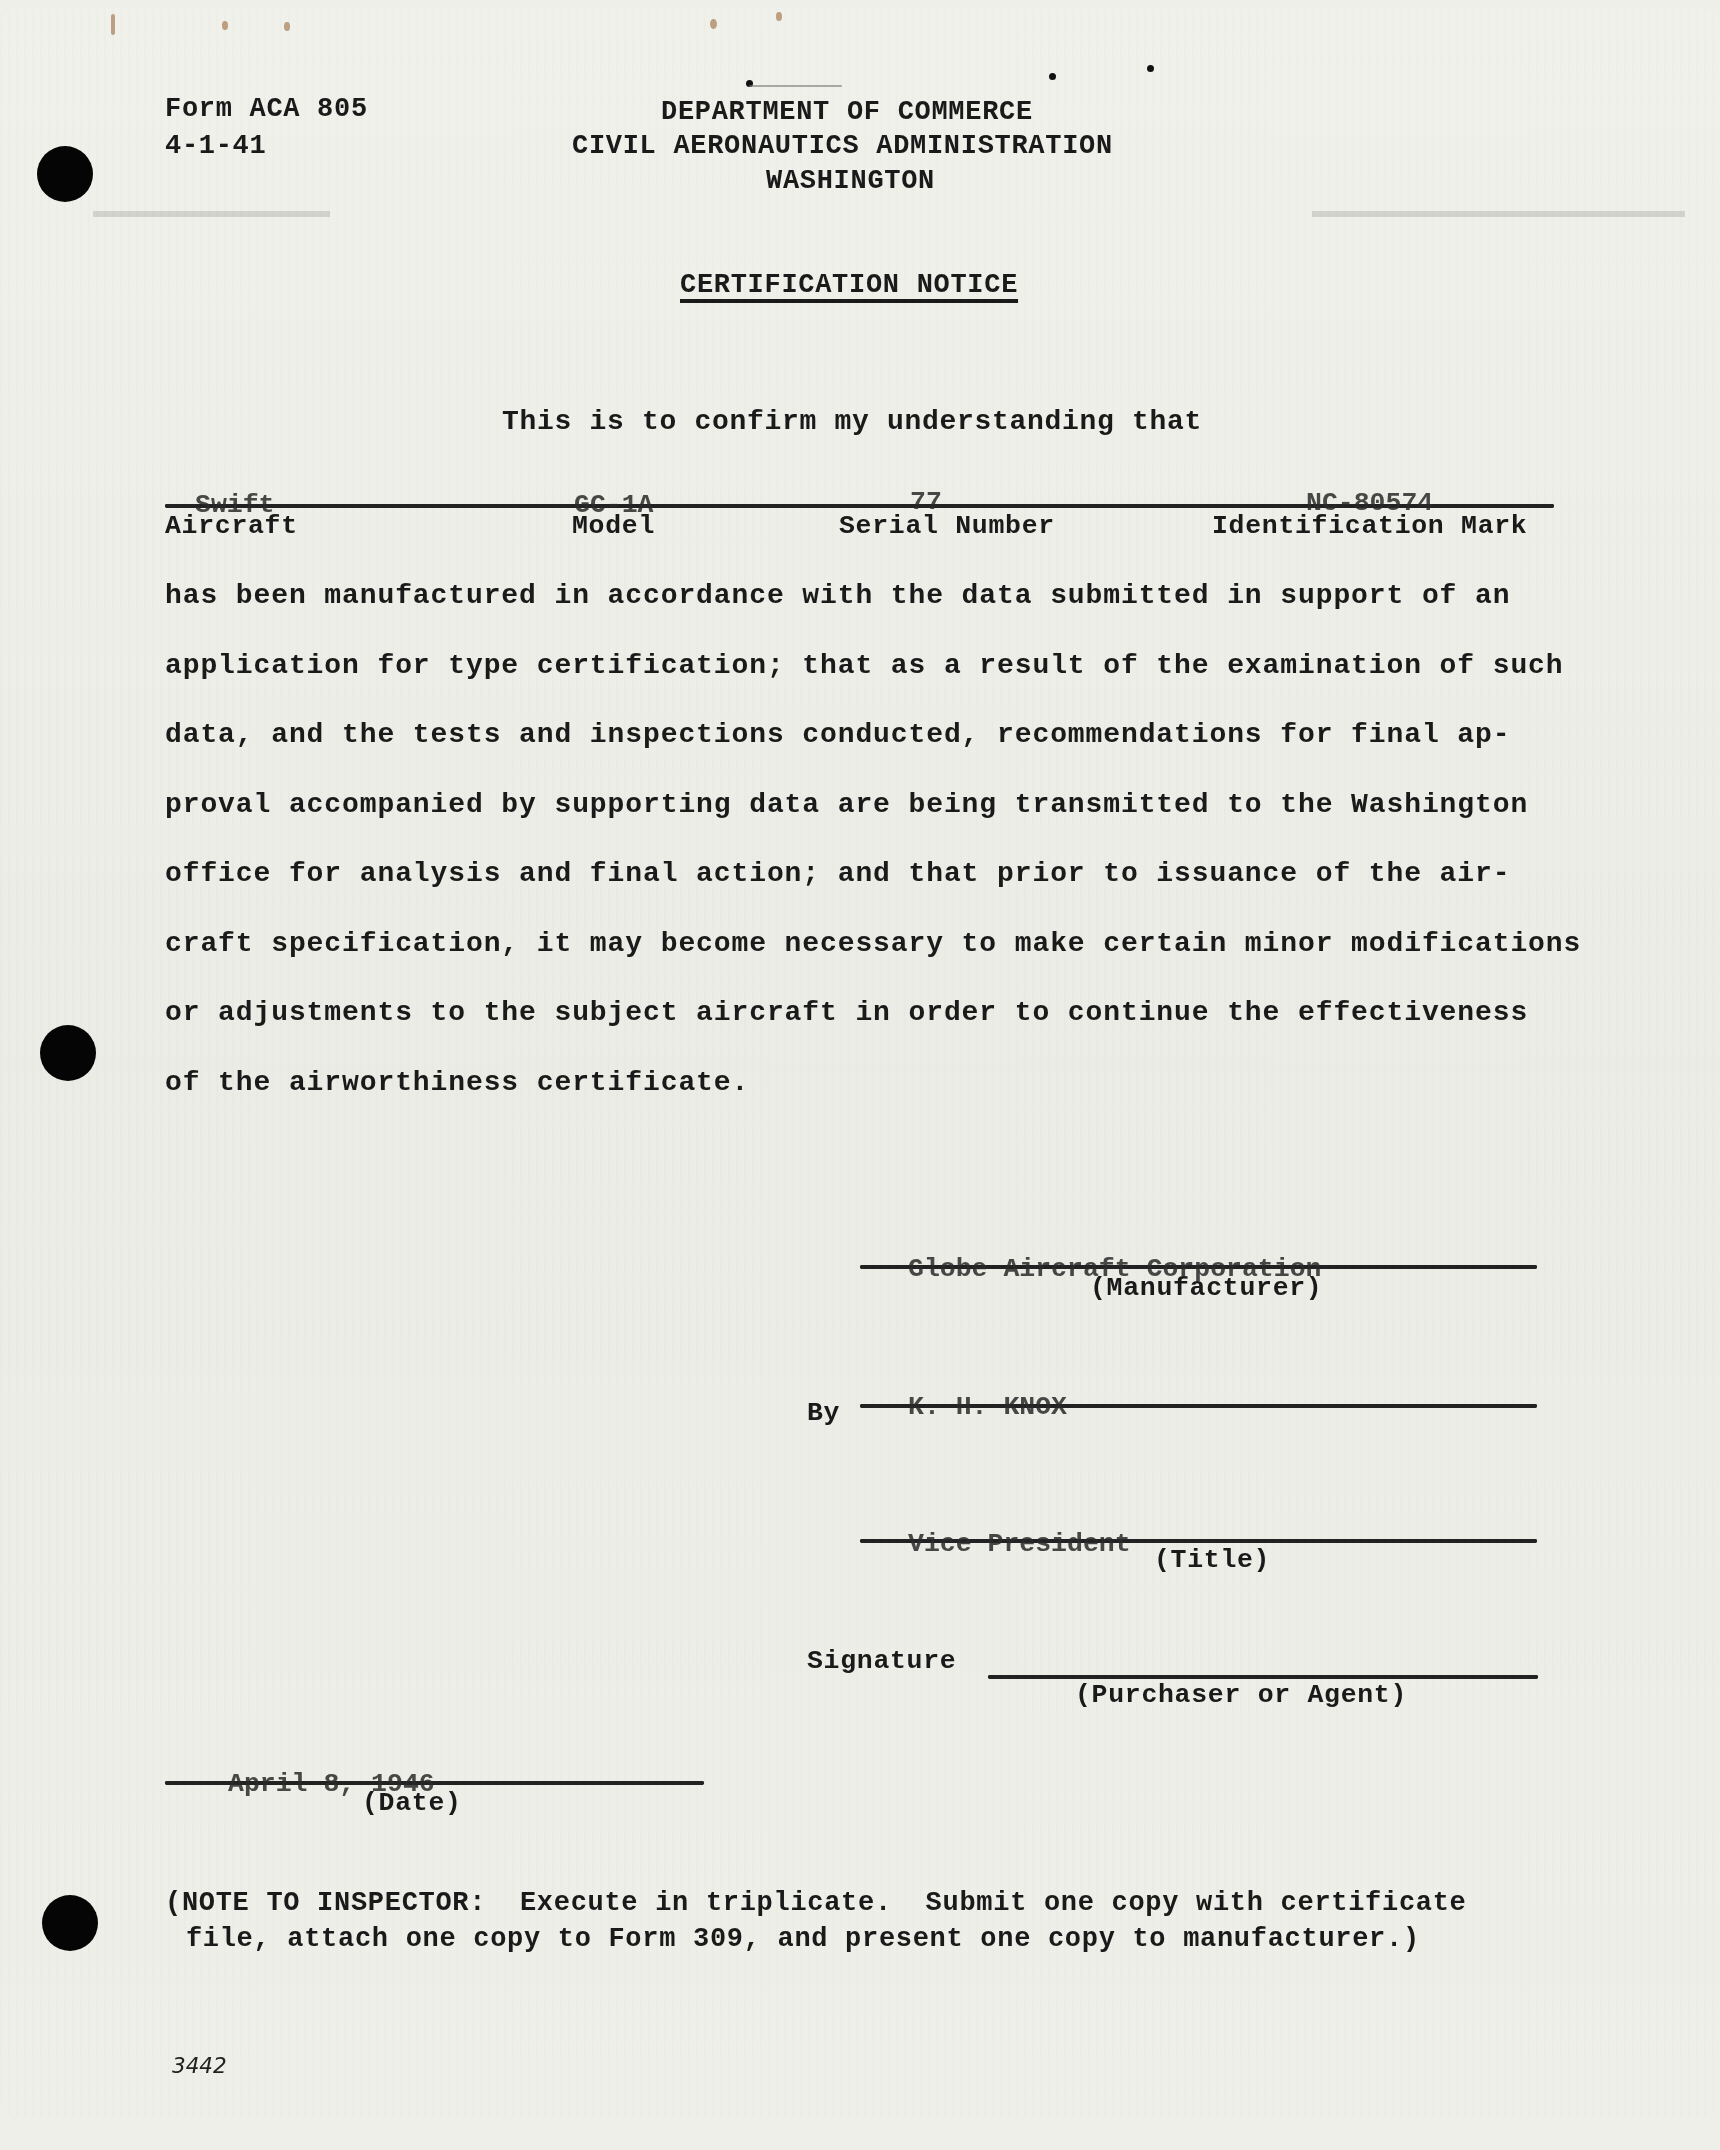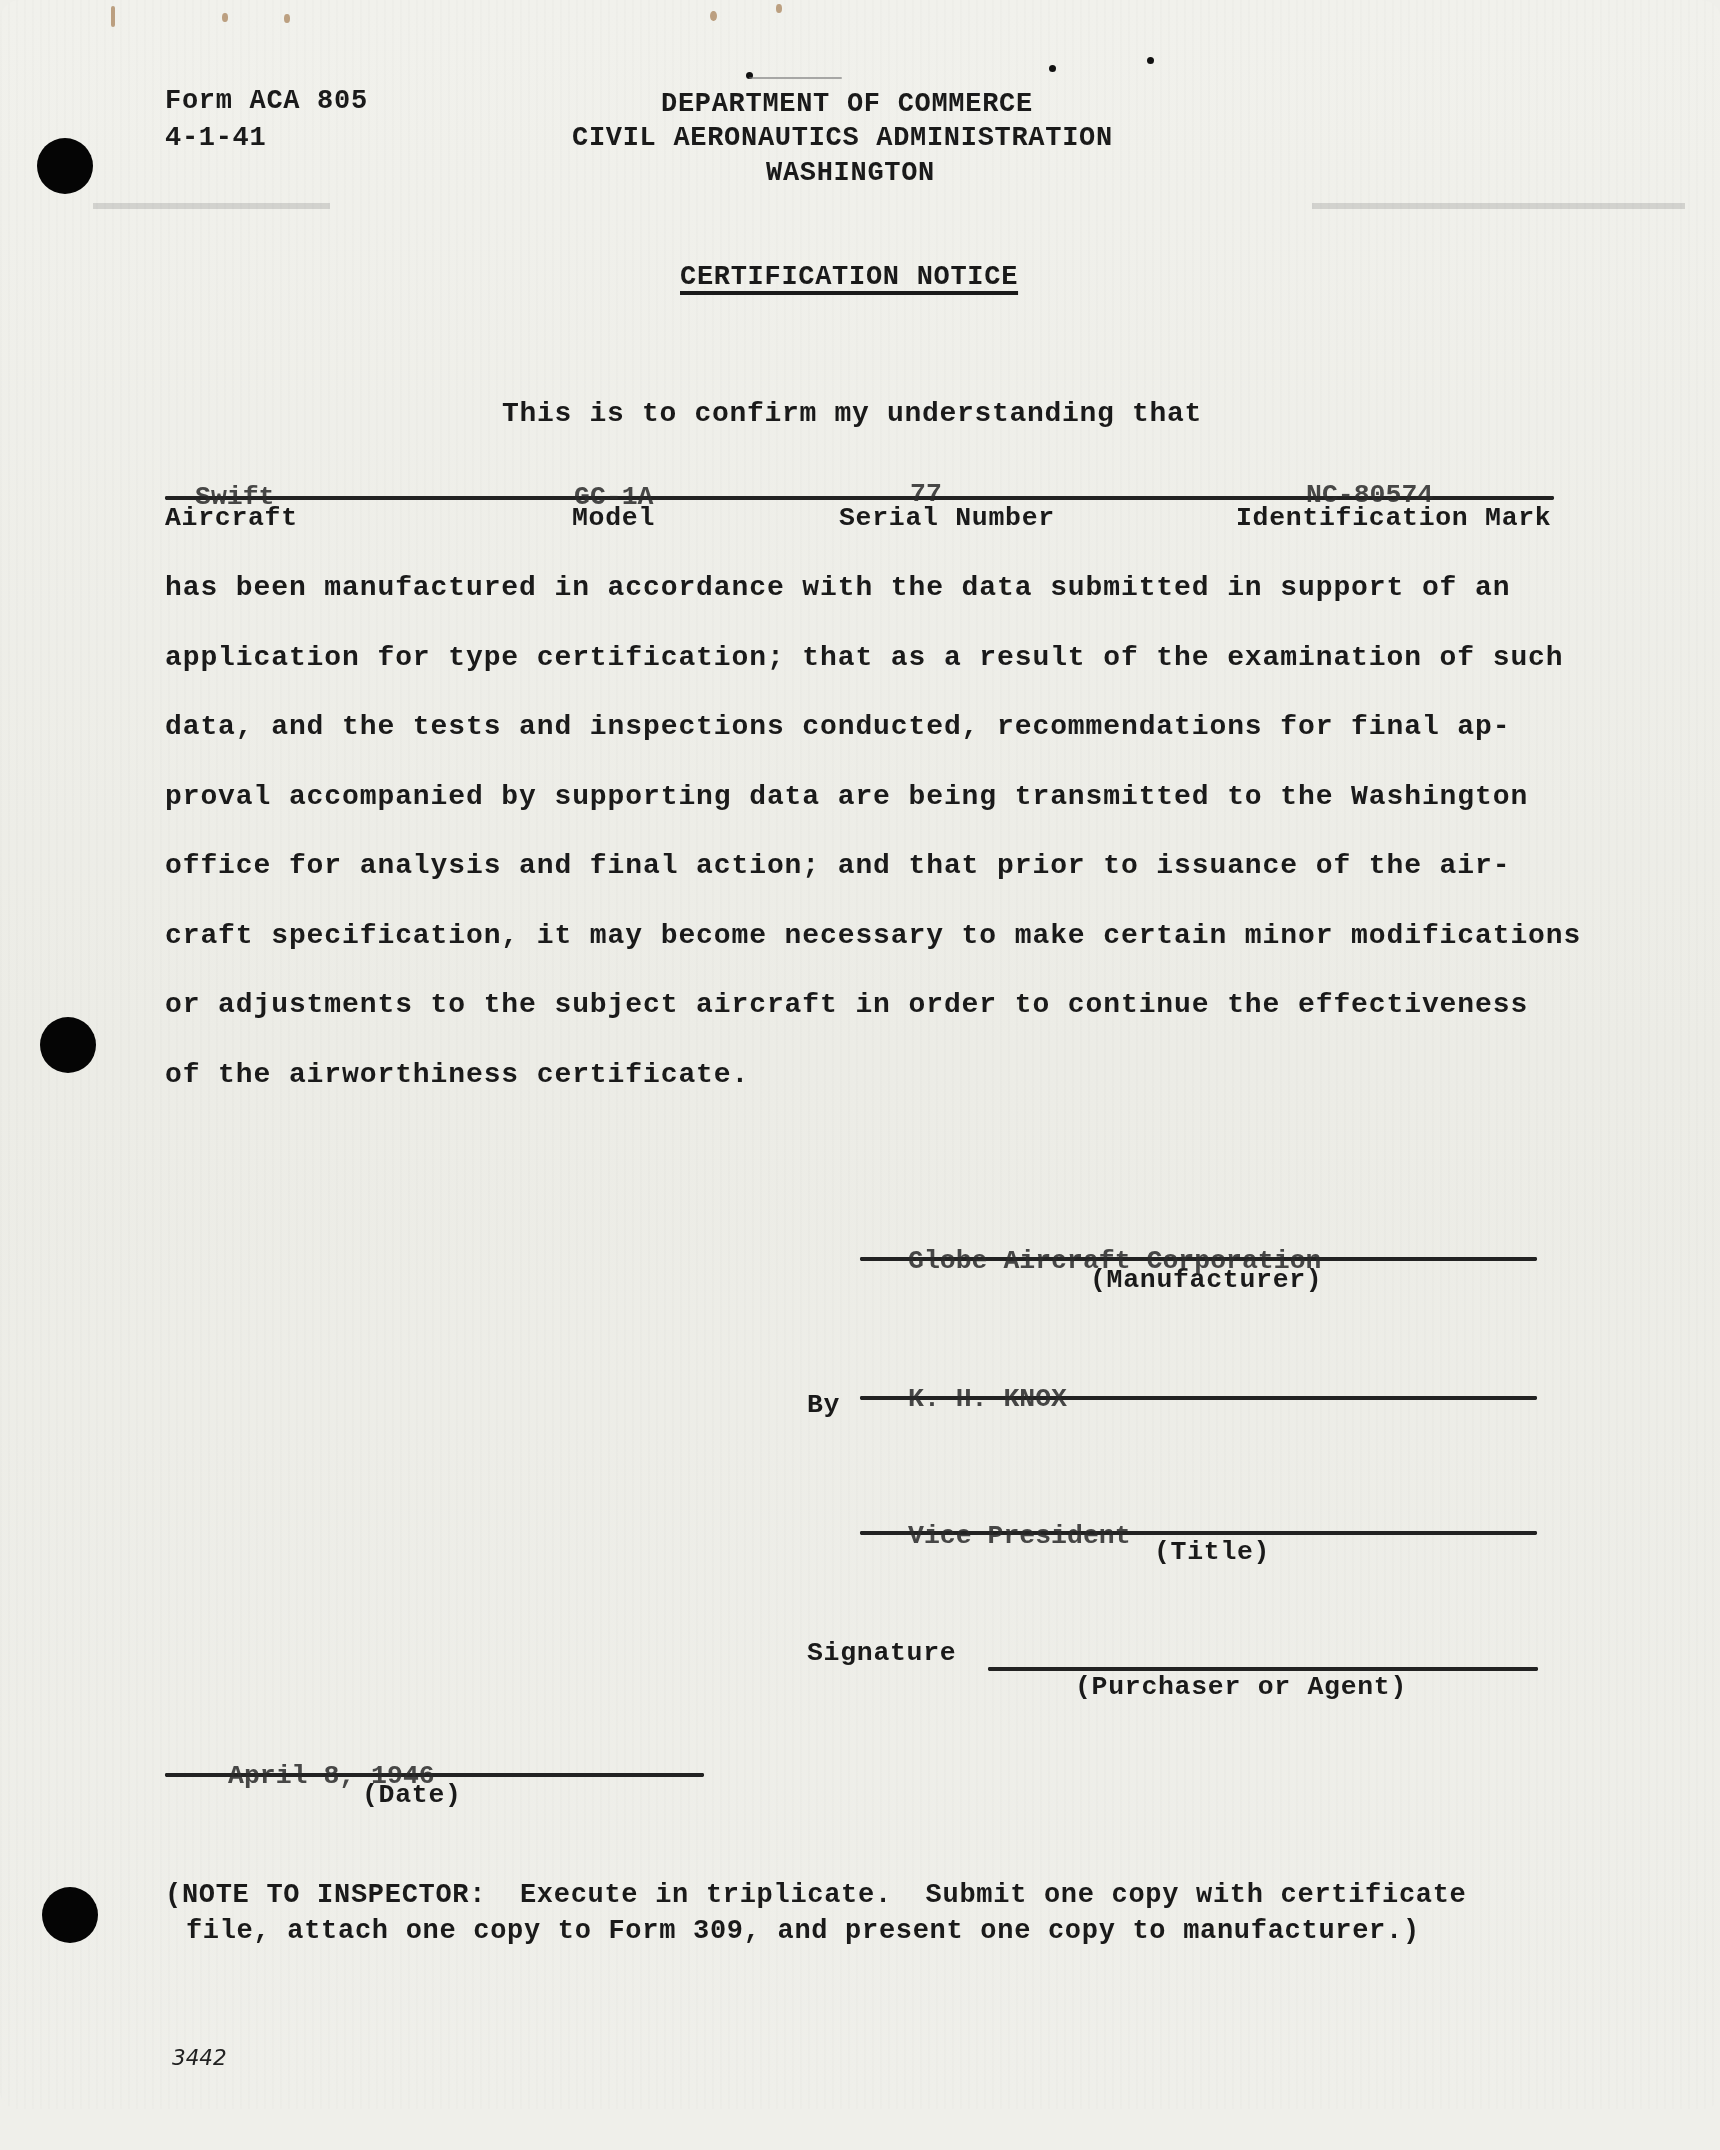--- a/index.html
+++ b/index.html
@@ -3,21 +3,21 @@
 <meta charset="utf-8">
 <style>
   html, body { margin:0; padding:0; }
   body {
     width:1721px; height:2151px; position:relative; overflow:hidden;
     background:#efefea;
     font-family:"Liberation Mono","DejaVu Sans Mono", monospace;
     color:#1a1a1a;
   }
   .paper {
-    position:absolute; left:0; top:0; width:1721px; height:2109px;
+    position:absolute; left:0; top:8px; width:1721px; height:2109px;
     background:
       repeating-linear-gradient(90deg, rgba(0,0,0,0.012) 0 2.2px, rgba(255,255,255,0) 2.2px 8px),
       linear-gradient(180deg,#f1f1ec 0%,#ececE6 50%,#efefea 100%);
     border-radius: 19px;
   }
   .hole {
     position:absolute; width:56px; height:56px; border-radius:50%;
     background:#050505;
   }
   .t { position:absolute; white-space:pre; font-weight:bold; letter-spacing:0.7px; }
@@ -66,21 +66,21 @@
 
   <div class="rule" style="left:165px;top:496px;width:1389px;"></div>
   <div class="filled" style="left:195px;top:482px;">Swift</div>
   <div class="filled" style="left:574px;top:482px;">GC-1A</div>
   <div class="filled" style="left:910px;top:479px;">77</div>
   <div class="filled" style="left:1306px;top:480px;">NC-80574</div>
 
   <div class="t lbl" style="left:165px;top:503px;">Aircraft</div>
   <div class="t lbl" style="left:572px;top:503px;">Model</div>
   <div class="t lbl" style="left:839px;top:503px;">Serial Number</div>
-  <div class="t lbl" style="left:1212px;top:503px;margin-left:24px;">Identification Mark</div>
+  <div class="t lbl" style="left:1212px;top:503px;">Identification Mark</div>
 
   <div class="t body-line" style="top:572px;">has been manufactured in accordance with the data submitted in support of an</div>
   <div class="t body-line" style="top:642px;">application for type certification; that as a result of the examination of such</div>
   <div class="t body-line" style="top:781px;">proval accompanied by supporting data are being transmitted to the Washington</div>
   <div class="t body-line" style="top:711px;">data, and the tests and inspections conducted, recommendations for final ap-</div>
   <div class="t body-line" style="top:850px;">office for analysis and final action; and that prior to issuance of the air-</div>
   <div class="t body-line" style="top:920px;">craft specification, it may become necessary to make certain minor modifications</div>
   <div class="t body-line" style="top:989px;">or adjustments to the subject aircraft in order to continue the effectiveness</div>
   <div class="t body-line" style="top:1059px;">of the airworthiness certificate.</div>
 

